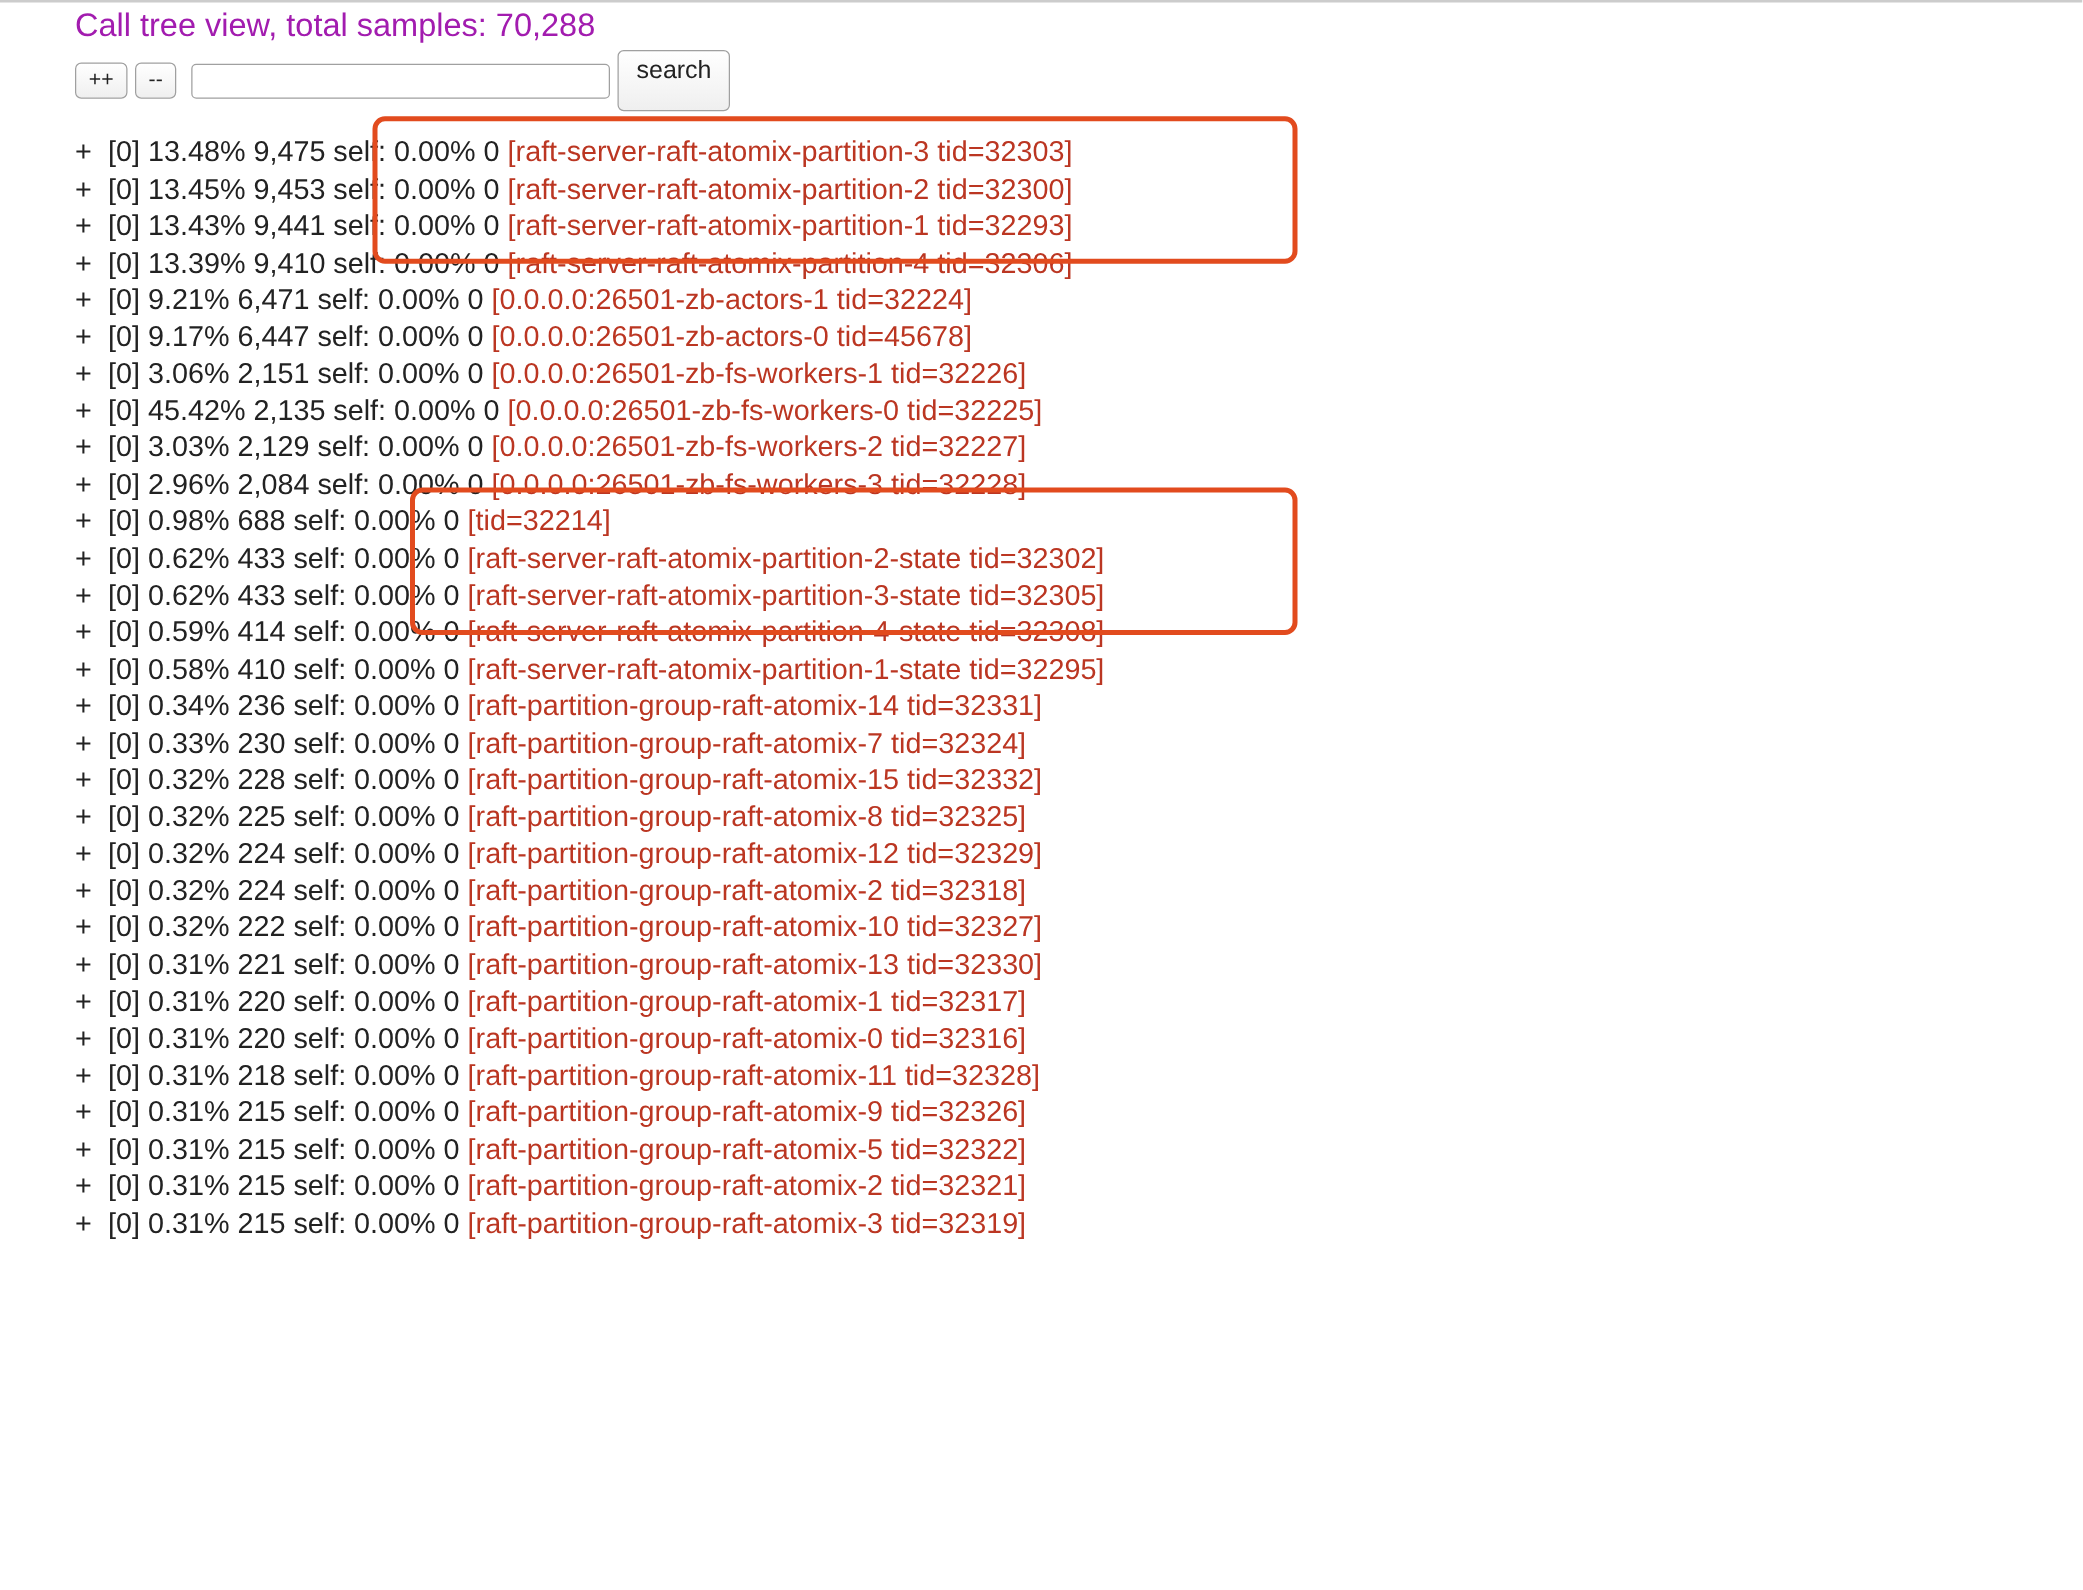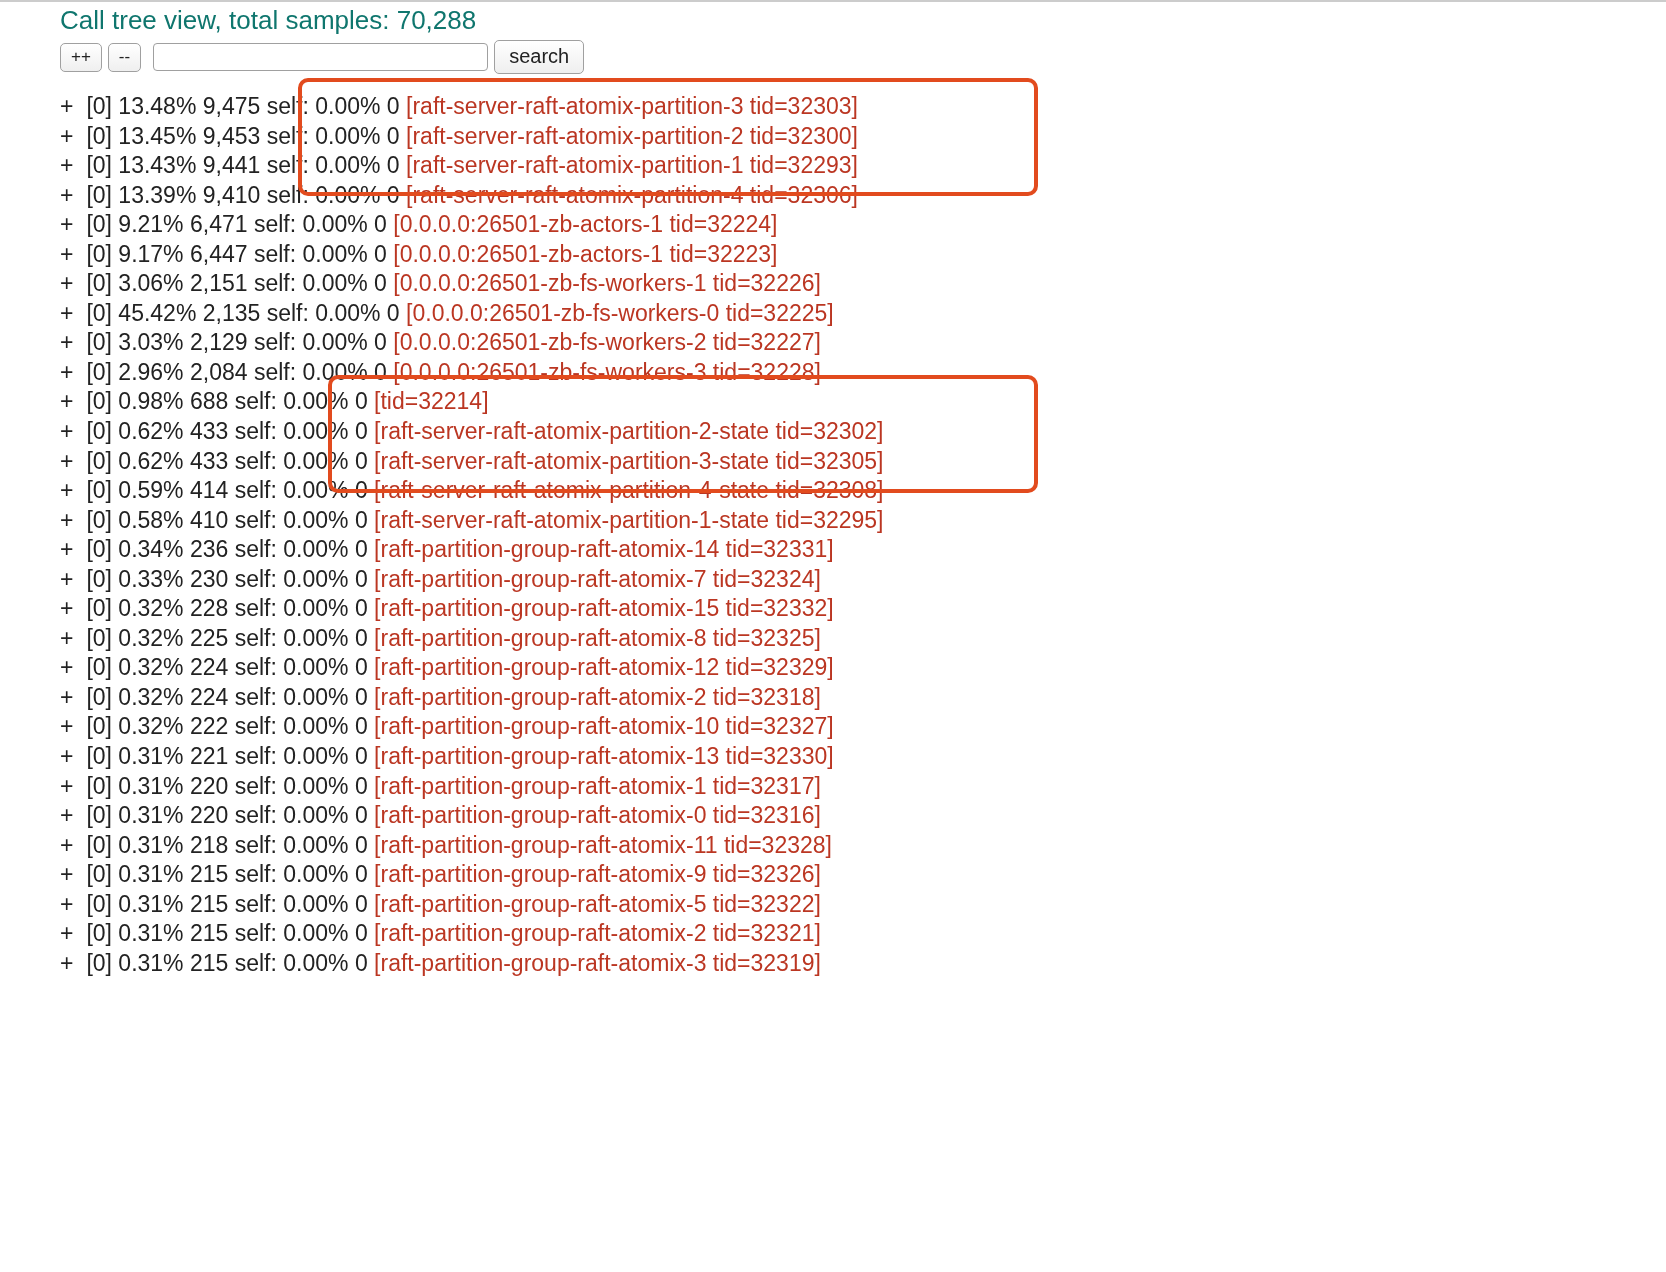--- a/index.html
+++ b/index.html
@@ -14,41 +14,41 @@
     .topline {
       border-top: 2px solid #cccccc;
       height: 0;
     }
     .wrap {
       padding: 0 0 0 60px;
     }
     .title {
       font-size: 26px;
       margin: 3px 0 4px 0;
-      color: #0f766e;
+      color: #a21caf;
     }
     .controls {
       display: flex;
       align-items: center;
       gap: 6px;
       margin-bottom: 18px;
     }
     .btn {
       font-family: Arial, Helvetica, sans-serif;
       font-size: 17px;
       padding: 3px 10px 4px 10px;
       background: linear-gradient(#ffffff, #efefef);
       border: 1px solid #a0a0a0;
       border-radius: 5px;
       cursor: pointer;
       color: #222;
     }
     .btn-search {
       font-size: 20px;
-      padding: 4px 14px 5px 14px;
+      padding: 4px 14px 20px 14px;
     }
     .search-input {
       font-family: Arial, Helvetica, sans-serif;
       font-size: 17px;
       width: 335px;
       height: 28px;
       padding: 2px 6px;
       border: 1px solid #a0a0a0;
       border-radius: 4px;
       margin-left: 6px;
@@ -98,21 +98,21 @@
     <input class="search-input" type="text" style="">
     <button class="btn btn-search">search</button>
   </div>
 
   <div class="tree" id="tree">
       <div class="row"><span class="exp">+</span><span class="metrics"> [0] 13.48% 9,475 self: 0.00% 0 </span><span class="thread">[raft-server-raft-atomix-partition-3 tid=32303]</span></div>
       <div class="row"><span class="exp">+</span><span class="metrics"> [0] 13.45% 9,453 self: 0.00% 0 </span><span class="thread">[raft-server-raft-atomix-partition-2 tid=32300]</span></div>
       <div class="row"><span class="exp">+</span><span class="metrics"> [0] 13.43% 9,441 self: 0.00% 0 </span><span class="thread">[raft-server-raft-atomix-partition-1 tid=32293]</span></div>
       <div class="row"><span class="exp">+</span><span class="metrics"> [0] 13.39% 9,410 self: 0.00% 0 </span><span class="thread">[raft-server-raft-atomix-partition-4 tid=32306]</span></div>
       <div class="row"><span class="exp">+</span><span class="metrics"> [0] 9.21% 6,471 self: 0.00% 0 </span><span class="thread">[0.0.0.0:26501-zb-actors-1 tid=32224]</span></div>
-      <div class="row"><span class="exp">+</span><span class="metrics"> [0] 9.17% 6,447 self: 0.00% 0 </span><span class="thread">[0.0.0.0:26501-zb-actors-1 tid=32223]</span></div>
+      <div class="row"><span class="exp">+</span><span class="metrics"> [0] 9.17% 6,447 self: 0.00% 0 </span><span class="thread">[0.0.0.0:26501-zb-actors-0 tid=45678]</span></div>
       <div class="row"><span class="exp">+</span><span class="metrics"> [0] 3.06% 2,151 self: 0.00% 0 </span><span class="thread">[0.0.0.0:26501-zb-fs-workers-1 tid=32226]</span></div>
       <div class="row"><span class="exp">+</span><span class="metrics"> [0] 45.42% 2,135 self: 0.00% 0 </span><span class="thread">[0.0.0.0:26501-zb-fs-workers-0 tid=32225]</span></div>
       <div class="row"><span class="exp">+</span><span class="metrics"> [0] 3.03% 2,129 self: 0.00% 0 </span><span class="thread">[0.0.0.0:26501-zb-fs-workers-2 tid=32227]</span></div>
       <div class="row"><span class="exp">+</span><span class="metrics"> [0] 2.96% 2,084 self: 0.00% 0 </span><span class="thread">[0.0.0.0:26501-zb-fs-workers-3 tid=32228]</span></div>
       <div class="row"><span class="exp">+</span><span class="metrics"> [0] 0.98% 688 self: 0.00% 0 </span><span class="thread">[tid=32214]</span></div>
       <div class="row"><span class="exp">+</span><span class="metrics"> [0] 0.62% 433 self: 0.00% 0 </span><span class="thread">[raft-server-raft-atomix-partition-2-state tid=32302]</span></div>
       <div class="row"><span class="exp">+</span><span class="metrics"> [0] 0.62% 433 self: 0.00% 0 </span><span class="thread">[raft-server-raft-atomix-partition-3-state tid=32305]</span></div>
       <div class="row"><span class="exp">+</span><span class="metrics"> [0] 0.59% 414 self: 0.00% 0 </span><span class="thread">[raft-server-raft-atomix-partition-4-state tid=32308]</span></div>
       <div class="row"><span class="exp">+</span><span class="metrics"> [0] 0.58% 410 self: 0.00% 0 </span><span class="thread">[raft-server-raft-atomix-partition-1-state tid=32295]</span></div>
       <div class="row"><span class="exp">+</span><span class="metrics"> [0] 0.34% 236 self: 0.00% 0 </span><span class="thread">[raft-partition-group-raft-atomix-14 tid=32331]</span></div>

